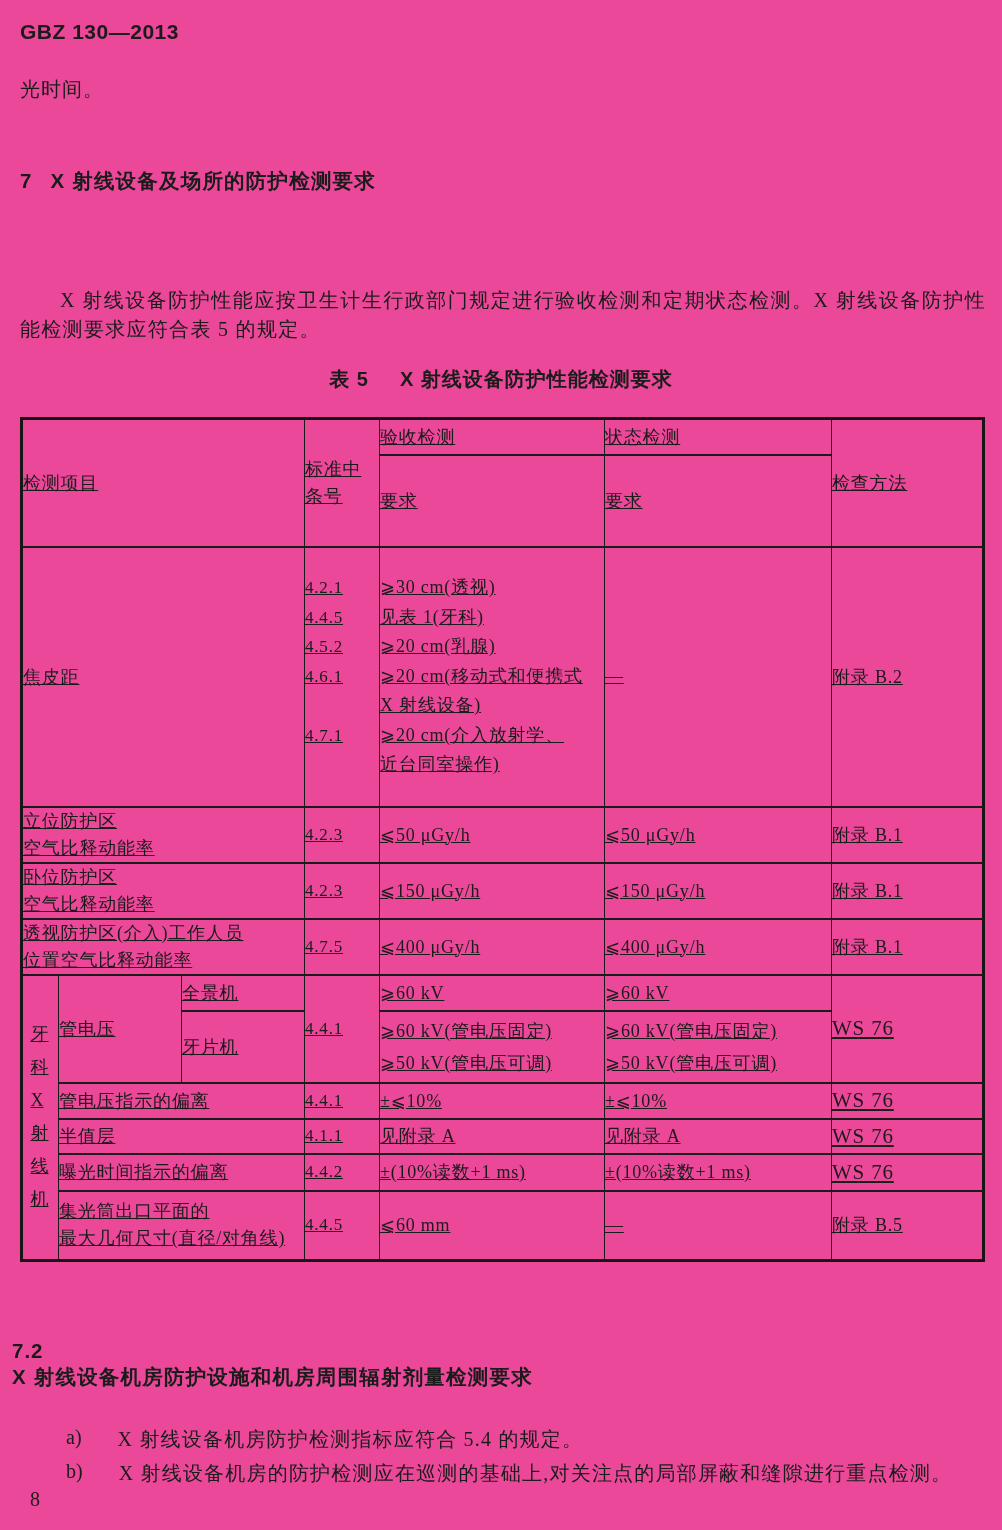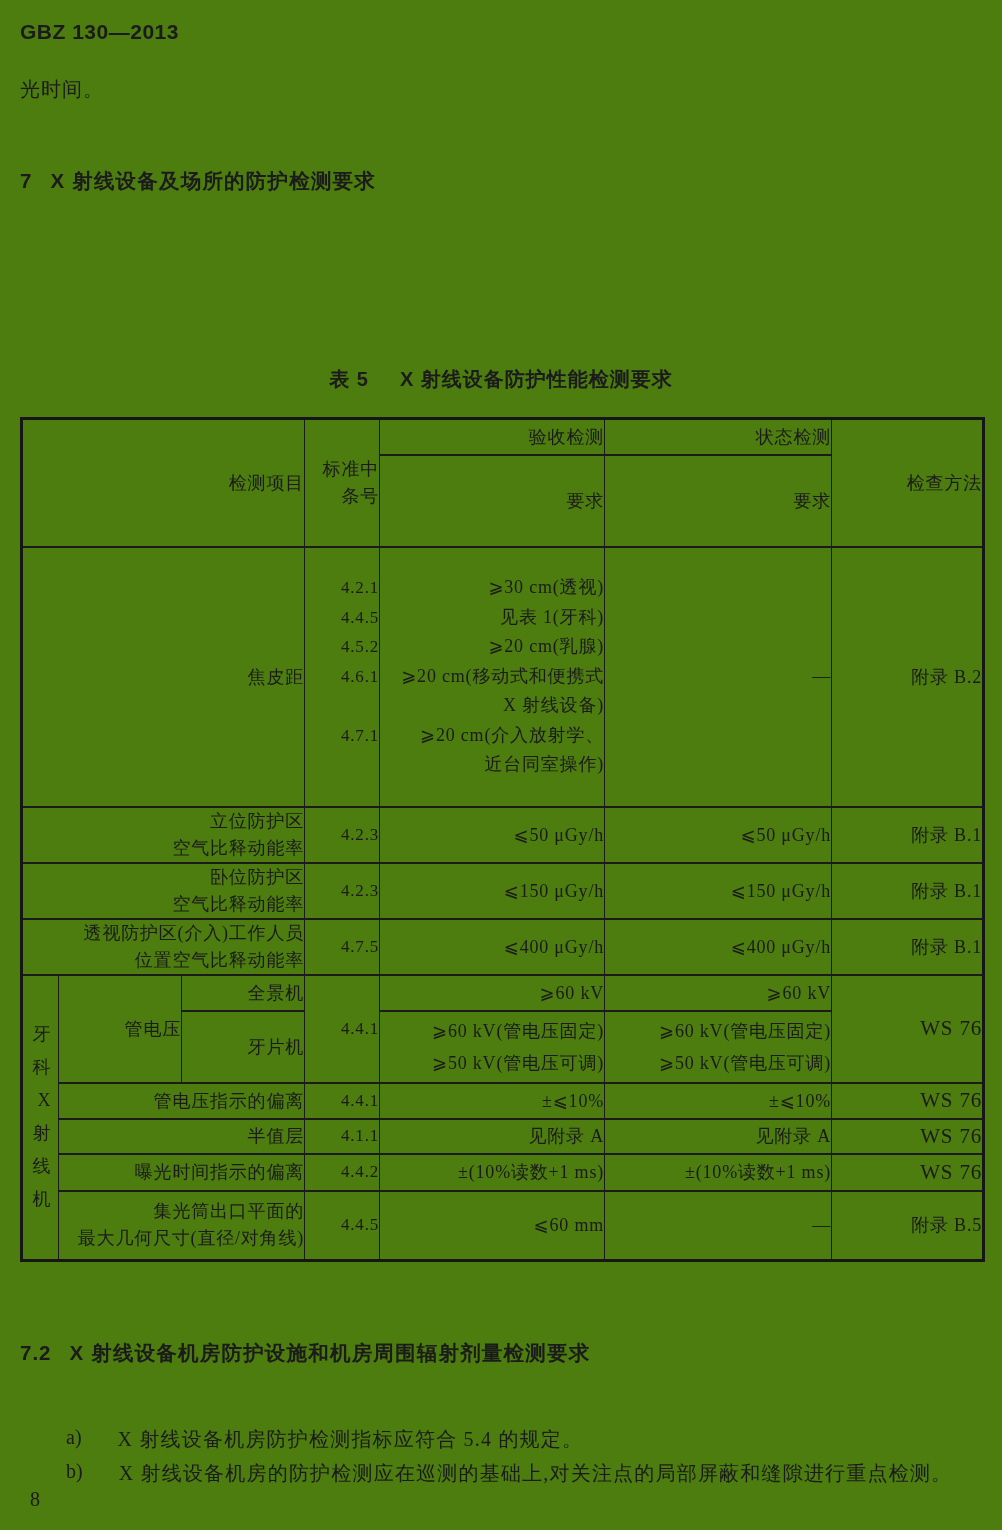--- a/index.html
+++ b/index.html
@@ -1,19 +1,19 @@
 <!DOCTYPE html>
 <html><head>
 <meta charset="utf-8">
 <style>
   * { margin:0; padding:0; box-sizing:border-box; }
   html,body { background:#ffffff; }
   .page {
     position:relative; width:1002px; height:1530px;
-    background:#4d7c0f; color:#1b1b1b; overflow:hidden;
+    background:#ec4899; color:#1b1b1b; overflow:hidden;
     font-family:"Liberation Serif","DejaVu Serif",serif;
   }
 
   .doc-code {
     position:absolute; left:20px; top:20px;
     font-family:"Liberation Sans","DejaVu Sans",sans-serif;
     font-weight:700; font-size:21px; letter-spacing:0.5px;
   }
   .carryover { position:absolute; left:20px; top:76px; font-size:20px; letter-spacing:1px; }
 
@@ -21,21 +21,21 @@
   .clause-line .num { font-family:"Liberation Sans","DejaVu Sans",sans-serif; letter-spacing:1px; margin-right:24px; }
 
   .heading {
     position:absolute; display:flex; align-items:baseline;
     font-family:"Liberation Sans","DejaVu Sans",sans-serif;
     font-weight:700; font-size:20.5px; letter-spacing:1.2px;
   }
   .heading .num { margin-right:18px; letter-spacing:1px; }
   #h7  { left:20px; top:167px; }
   #h71 { left:20px; top:235px; }
-  #h72 { left:20px; top:1339px; }
+  #h72 { left:12px; top:1339px;flex-direction:column; }
 
   #para71 {
     position:absolute; left:20px; top:286px; width:966px;
     font-size:20px; line-height:29px; text-indent:2em;
     text-align:justify; letter-spacing:1.3px;
   }
 
   #caption {
     position:absolute; left:0; top:366px; width:1002px; text-align:center;
     font-family:"Liberation Sans","DejaVu Sans",sans-serif;
@@ -45,22 +45,22 @@
 
   table.t5 {
     position:absolute; left:20px; top:417px; width:965px;
     border-collapse:collapse; table-layout:fixed;
     border:3px solid #161616;
     font-size:18px; color:#1b1b1b;
   }
   table.t5 td {
     border-left:1px solid #1b1b1b; border-right:1px solid #1b1b1b;
     border-top:2px solid #1b1b1b; border-bottom:2px solid #1b1b1b;
-    text-align:right; vertical-align:middle;
-    padding:0; letter-spacing:0.8px; overflow:hidden;
+    text-align:left; vertical-align:middle;
+    padding:0; letter-spacing:0.8px; overflow:hidden;text-decoration:underline;
   }
   .num-cell { font-size:17px; letter-spacing:1.5px; }
   .latin-cell { font-size:21px; letter-spacing:0.5px; }
   .lines7 div { line-height:29.5px; height:29.5px; white-space:nowrap; }
   .two-line div { line-height:27px; }
   .req2 div { line-height:32px; white-space:nowrap; }
   .vert-inner {
     width:20px; margin:0 auto; word-break:break-all;
     line-height:33px; font-size:18px; letter-spacing:0;
   }
@@ -82,20 +82,21 @@
 
   <div class="carryover">光时间。</div>
 
 
   <div class="heading" id="h7">
     <span class="num">7</span>
     <span>X 射线设备及场所的防护检测要求</span>
   </div>
 
 
+  <div id="para71">X 射线设备防护性能应按卫生计生行政部门规定进行验收检测和定期状态检测。X 射线设备防护性能检测要求应符合表 5 的规定。</div>
 
   <div id="caption">
     <span class="cap-label">表 5</span><span>X 射线设备防护性能检测要求</span>
   </div>
 
   <table class="t5">
     <colgroup>
       <col style="width:37px">
         <col style="width:123px">
         <col style="width:123px">

